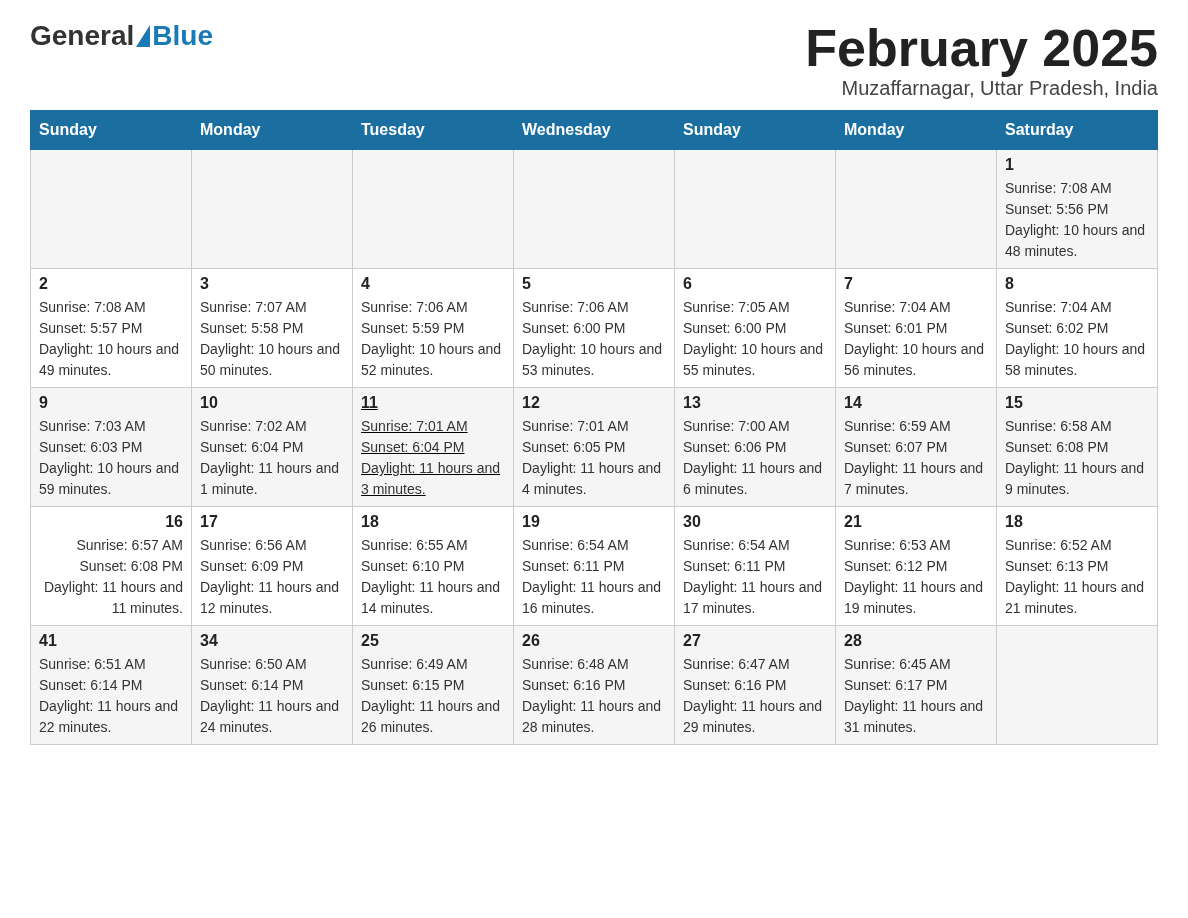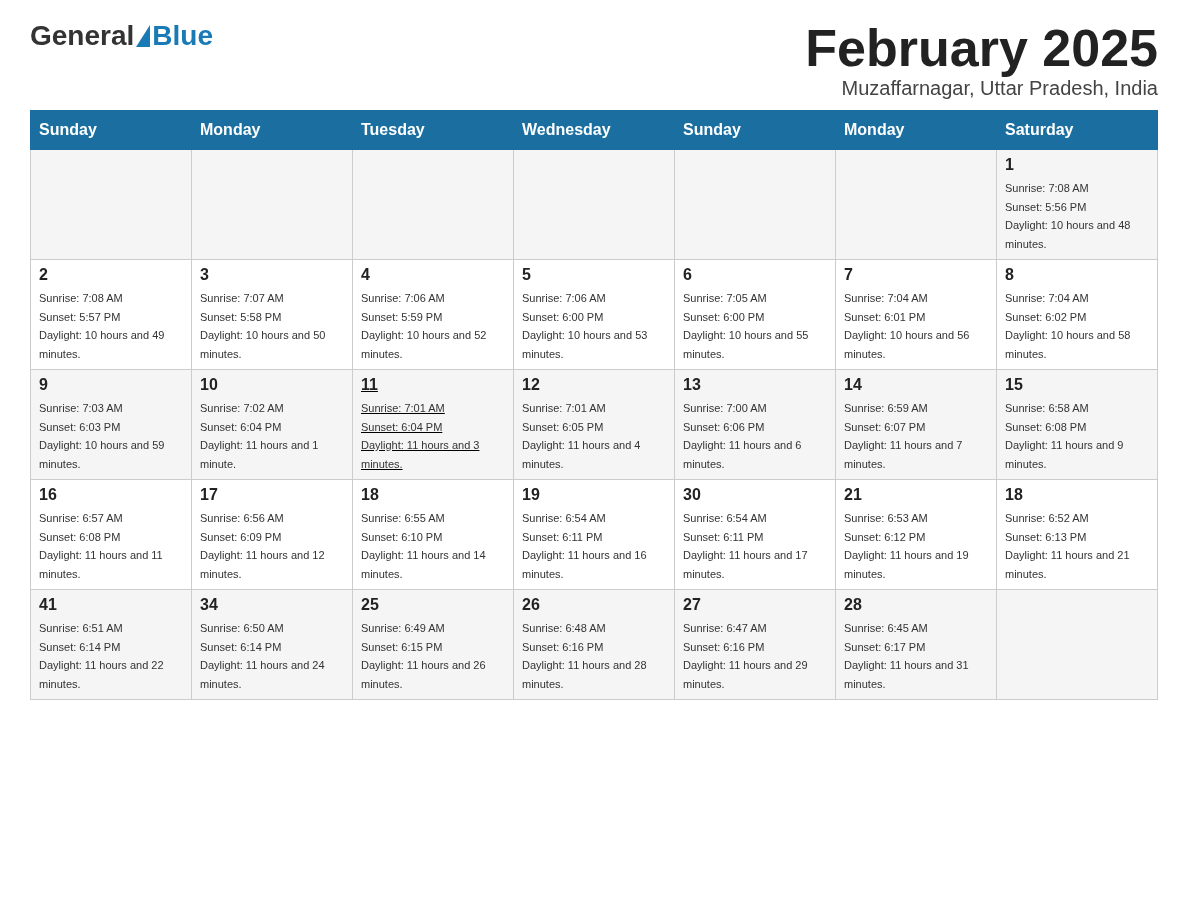--- a/index.html
+++ b/index.html
@@ -85,21 +85,21 @@
     .calendar-table thead tr th { background: #1a6fa0; }
 
     .day-number {
       font-size: 16px;
       font-weight: bold;
       color: #222;
       display: block;
       margin-bottom: 4px;
     }
     .day-info {
-      font-size: 11px;
+      font-size: 14px;
       color: #333;
       line-height: 1.5;
     }
   </style>
 </head>
 <body>
 
 <div class="header-section">
   <div class="logo-area">
     <div class="logo-text">
@@ -193,21 +193,21 @@
         <td style="background: rgb(245, 245, 245);">
         <span class="day-number">14</span>
         <span class="day-info">Sunrise: 6:59 AM<br>Sunset: 6:07 PM<br>Daylight: 11 hours and 7 minutes.</span>
       </td>
         <td style="background: rgb(245, 245, 245);">
         <span class="day-number">15</span>
         <span class="day-info">Sunrise: 6:58 AM<br>Sunset: 6:08 PM<br>Daylight: 11 hours and 9 minutes.</span>
       </td>
       </tr>
       <tr>
-        <td style="background: rgb(255, 255, 255);">
+        <td style="background: rgb(255, 255, 255); text-align: right;">
         <span class="day-number">16</span>
         <span class="day-info">Sunrise: 6:57 AM<br>Sunset: 6:08 PM<br>Daylight: 11 hours and 11 minutes.</span>
       </td>
         <td style="background: rgb(255, 255, 255);">
         <span class="day-number">17</span>
         <span class="day-info">Sunrise: 6:56 AM<br>Sunset: 6:09 PM<br>Daylight: 11 hours and 12 minutes.</span>
       </td>
         <td style="background: rgb(255, 255, 255);">
         <span class="day-number">18</span>
         <span class="day-info">Sunrise: 6:55 AM<br>Sunset: 6:10 PM<br>Daylight: 11 hours and 14 minutes.</span>

